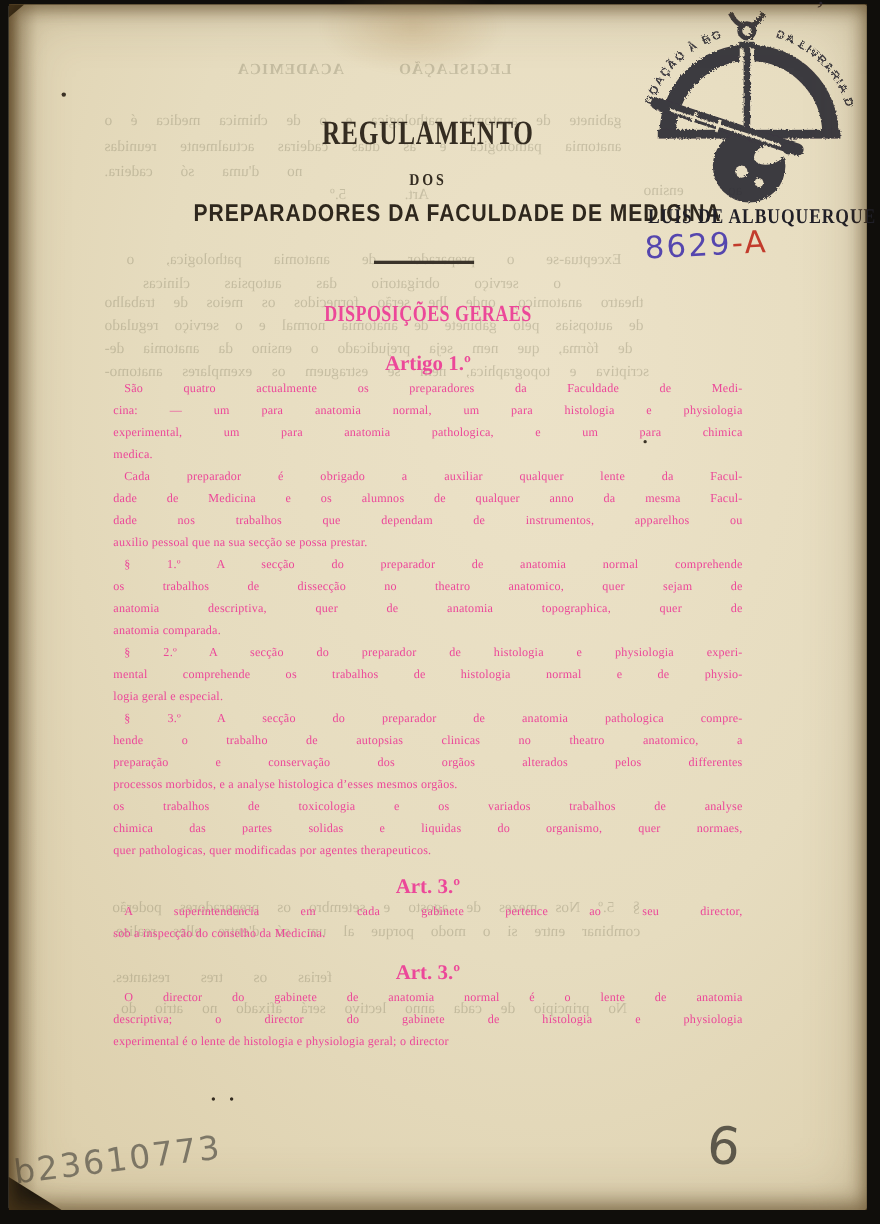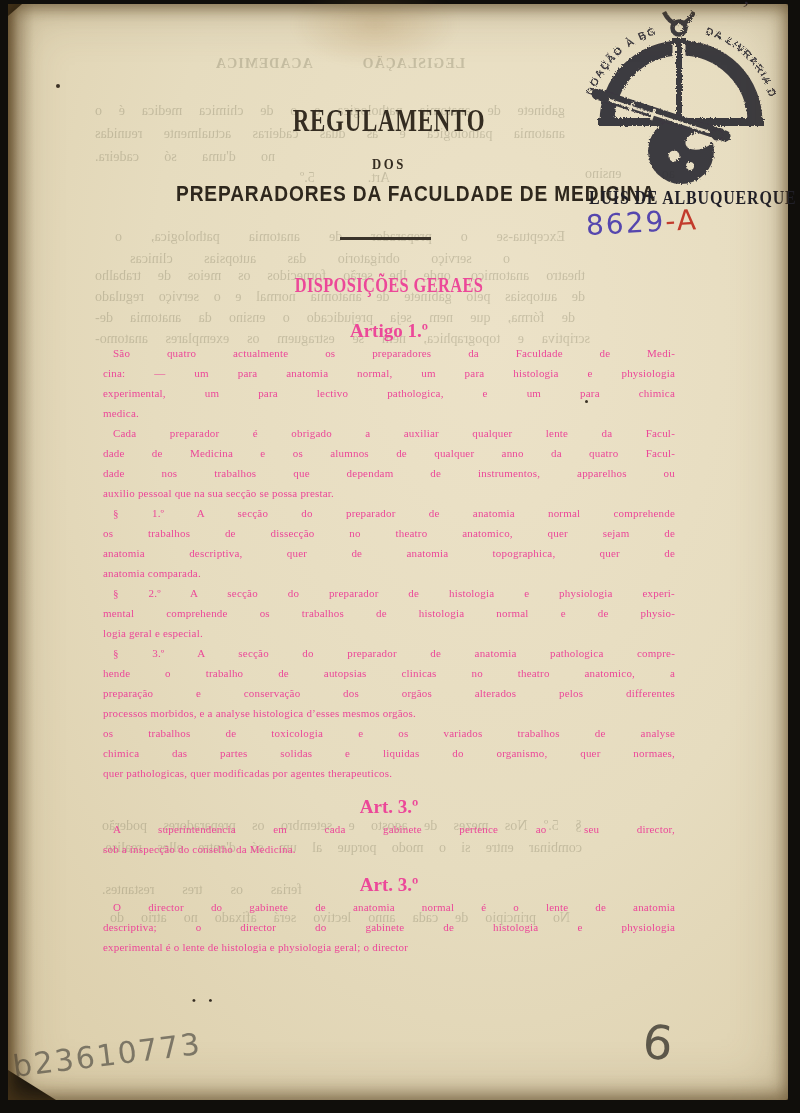--- a/index.html
+++ b/index.html
@@ -152,26 +152,26 @@
   <div class="stamp-number"><span class="num-main">8629</span><span class="num-suffix">-A</span></div>
   <div class="pen-tick">ʼ</div>
 
   <div class="column">
     <div class="section-title">DISPOSIÇÕES GERAES</div>
     <div id="articles">
         <div class="art-heading" style="margin-top: 0px;">Artigo 1.º</div>
         <div class="paragraph">
           <div class="line first">São quatro actualmente os preparadores da Faculdade de Medi-</div>
           <div class="line">cina: — um para anatomia normal, um para histologia e physiologia</div>
-          <div class="line">experimental, um para lectivo pathologica, e um para chimica</div>
+          <div class="line">experimental, um para anatomia pathologica, e um para chimica</div>
           <div class="line last">medica.</div>
         </div>
         <div class="paragraph">
           <div class="line first">Cada preparador é obrigado a auxiliar qualquer lente da Facul-</div>
-          <div class="line">dade de Medicina e os alumnos de qualquer anno da quatro Facul-</div>
+          <div class="line">dade de Medicina e os alumnos de qualquer anno da mesma Facul-</div>
           <div class="line">dade nos trabalhos que dependam de instrumentos, apparelhos ou</div>
           <div class="line last">auxilio pessoal que na sua secção se possa prestar.</div>
         </div>
         <div class="paragraph">
           <div class="line first">§ 1.º A secção do preparador de anatomia normal comprehende</div>
           <div class="line">os trabalhos de dissecção no theatro anatomico, quer sejam de</div>
           <div class="line">anatomia descriptiva, quer de anatomia topographica, quer de</div>
           <div class="line last">anatomia comparada.</div>
         </div>
         <div class="paragraph">

